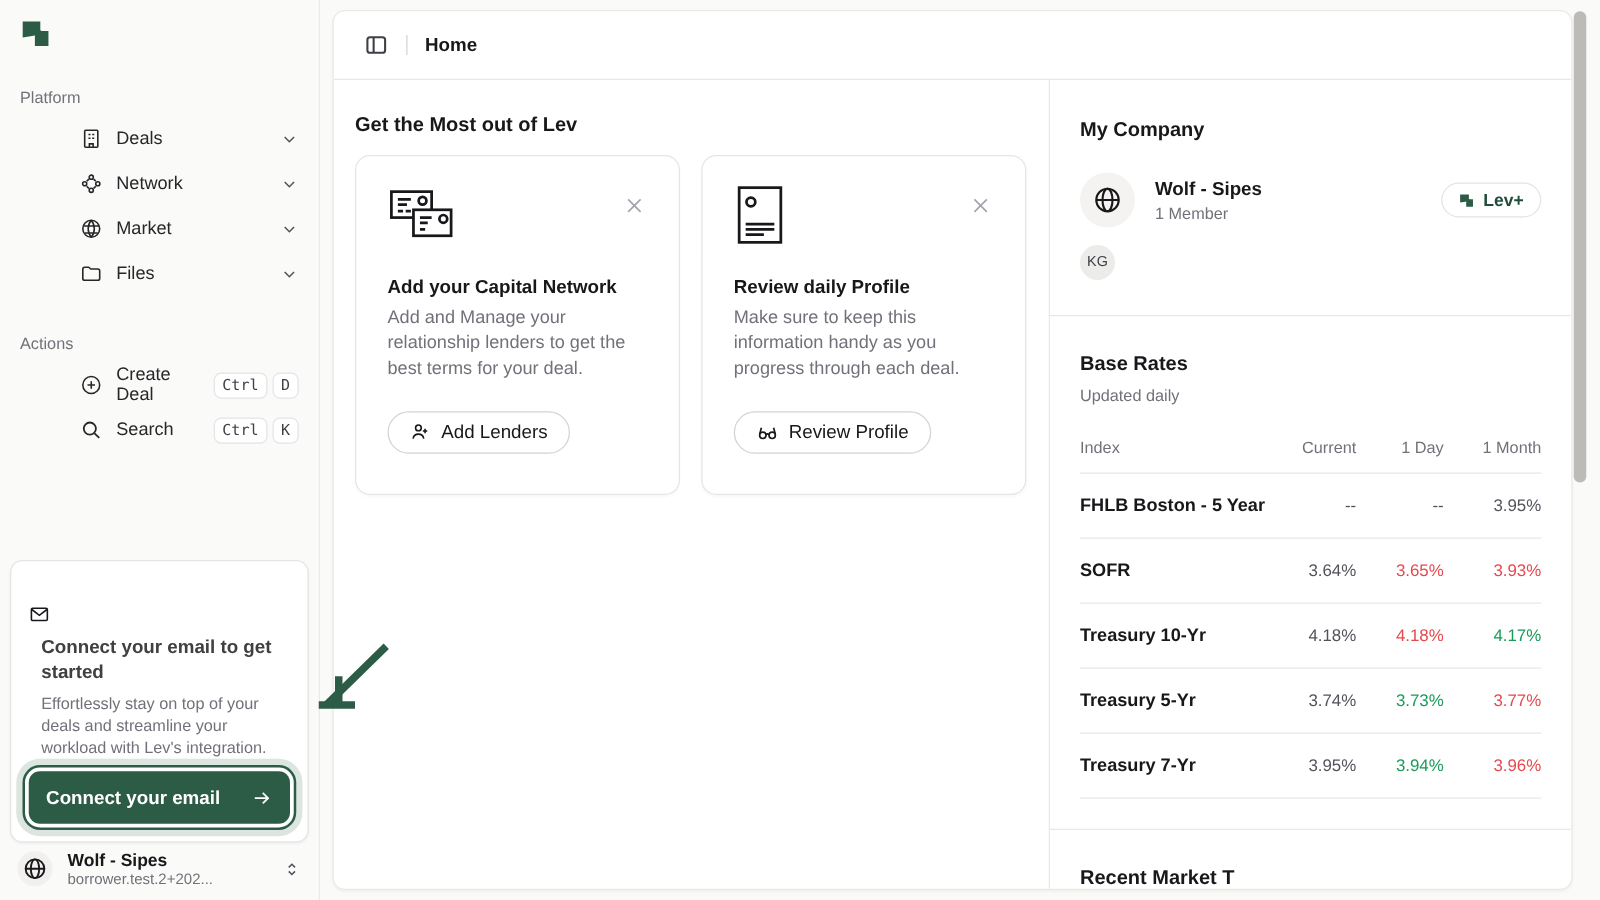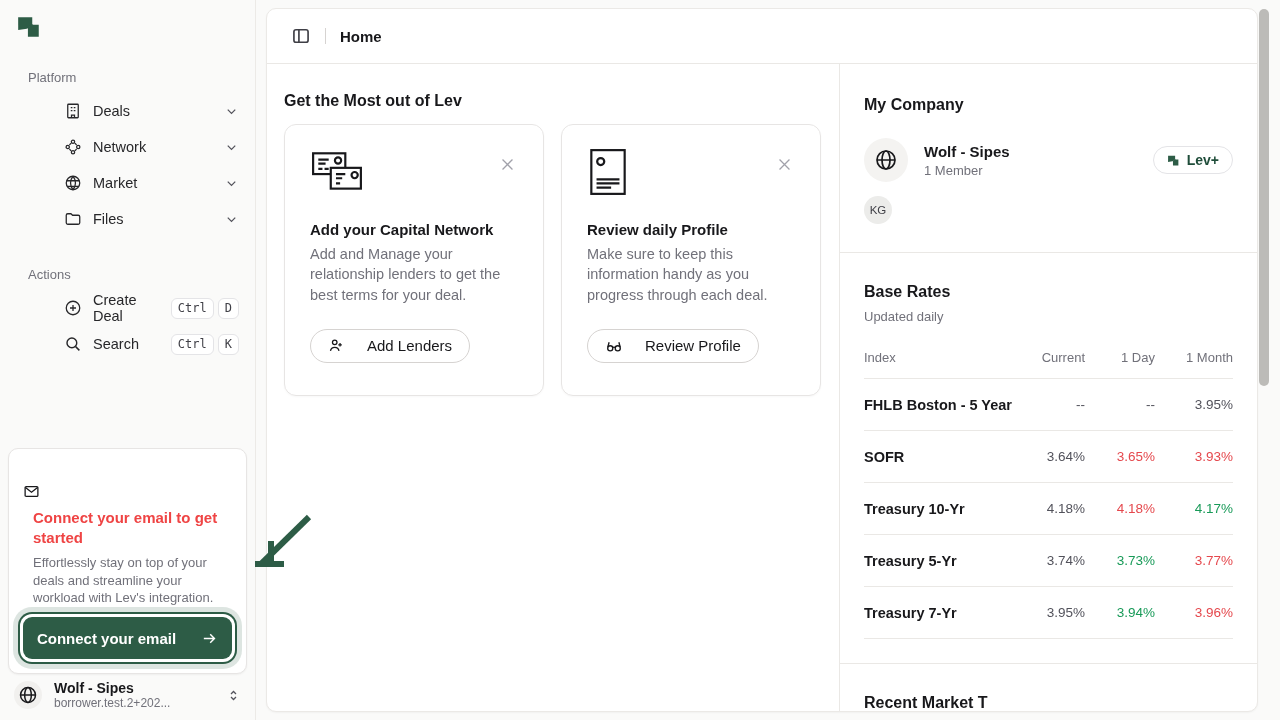--- a/index.html
+++ b/index.html
@@ -7,38 +7,38 @@
   body {
     font-family:"Liberation Sans","DejaVu Sans",sans-serif;
     background:#fafaf9; color:#18181b; position:relative;
     -webkit-font-smoothing:antialiased;
   }
   svg { display:block; }
 
   
   .sidebar { position:absolute; left:0; top:0; bottom:0; width:256px; border-right:1px solid #eceae7; }
   .logo { position:absolute; left:16px; top:14px; width:26px; height:26px; color:var(--accent,#1d5a40); }
-  .section-label { padding:0 28px; font-size:13px; color:#71717a; }
+  .section-label { padding:0 16px; font-size:13px; color:#71717a; }
   .label-platform { margin-top:70px; }
   .label-actions { margin-top:30px; }
   .nav { margin-top:8px;padding-left:48px; }
   .nav-item { height:36px; display:flex; align-items:center; padding:0 16px; gap:11px;
               font-size:14.5px; color:#27272a; cursor:pointer; }
   .nav-item .ni-icon { width:18px; height:18px; color:#27272a; flex:0 0 auto; }
   .nav-item .chev { margin-left:auto; color:#52525b; }
   .kbd-group { margin-left:auto; display:flex; gap:4px; }
   .kbd { min-width:20px; height:21px; padding:0 6px; display:flex; align-items:center; justify-content:center;
          border:1px solid #e4e4e7; border-radius:6px; background:#fff; font-size:12px; color:#3f3f46; }
 
   
   .email-card { position:absolute; left:8px; right:8px; top:448px; background:#fff;
                 border:1px solid #e7e5e4; border-radius:10px; padding:16px 14px 14px;
                 box-shadow:0 1px 2px rgba(0,0,0,.05); }
   .email-card .mail-ic { margin-left:10px; color:#18181b; }
-  .email-title { margin:8px 10px 0; font-size:15px; font-weight:700; line-height:1.32; color:#ef4444; }
+  .email-title { margin:8px 10px 0; font-size:15px; font-weight:700; line-height:1.32; color:#404040; }
   .email-desc { margin:6px 10px 0; font-size:13px; line-height:1.38; color:#71717a; }
   .connect-btn { margin-top:10px; width:100%; height:42px; border:none; border-radius:9px;
                  background:var(--accent,#2d5c46); color:#fff; font-family:inherit; font-size:15px; font-weight:700;
                  display:flex; align-items:center; justify-content:center; gap:25px; cursor:pointer;
                  box-shadow:0 0 0 3px #fff, 0 0 0 5px var(--accent,#2d5c46), 0 0 0 10px rgba(45,92,70,.16);
                  position:relative; }
   
   .account { position:absolute; left:0; right:0; bottom:10px; padding:0 14px; display:flex; align-items:center; gap:12px; }
   .avatar-sm { width:28px; height:28px; border-radius:50%; background:#f1f0ee; display:flex; align-items:center; justify-content:center; color:#18181b; flex:0 0 auto; }
   .account-meta { min-width:0; flex:1; }
@@ -59,21 +59,21 @@
   .left-col h2, .panel-sec h2 { font-size:16px; font-weight:700; color:#18181b; }
 
   .promo-row { margin-top:14px; display:flex; gap:17px; }
   .promo-card { width:260px; height:272px; border:1px solid #e7e5e4; border-radius:12px; padding:22px 25px;
                 position:relative; box-shadow:0 1px 2px rgba(0,0,0,.03); }
   .promo-close { position:absolute; top:30px; right:26px; width:18px; height:18px; border:none; background:none;
                  color:#a1a1aa; cursor:pointer; padding:0; }
   .promo-icon { height:50px; color:#18181b; }
   .promo-title { margin-top:24px; font-size:15px; font-weight:700; color:#18181b; }
   .promo-desc { margin-top:6px; font-size:14.5px; line-height:1.4; color:#71717a; }
-  .pill-btn { margin-top:24px; display:inline-flex; align-items:center; gap:22px; padding:0 17px; height:34px;
+  .pill-btn { margin-top:24px; display:inline-flex; align-items:center; gap:8px; padding:0 17px; height:34px;
               border:1px solid #d6d3d1; border-radius:999px; background:#fff; font-family:inherit;
               font-size:15px; font-weight:500; color:#18181b; cursor:pointer; }
   .pill-btn svg { color:#18181b; }
 
   
   .right-panel { flex:1; min-width:0; border-left:1px solid #eae8e5; overflow:hidden; }
   .panel-sec { padding:30px 24px 24px; border-bottom:1px solid #eae8e5; }
   .sec-company { padding:32px 24px 28px; }
   .company-row { margin-top:24px; display:flex; align-items:center; gap:16px; }
   .avatar-lg { width:44px; height:44px; border-radius:50%; background:#f4f3f1; display:flex; align-items:center; justify-content:center; color:#18181b; flex:0 0 auto; }

